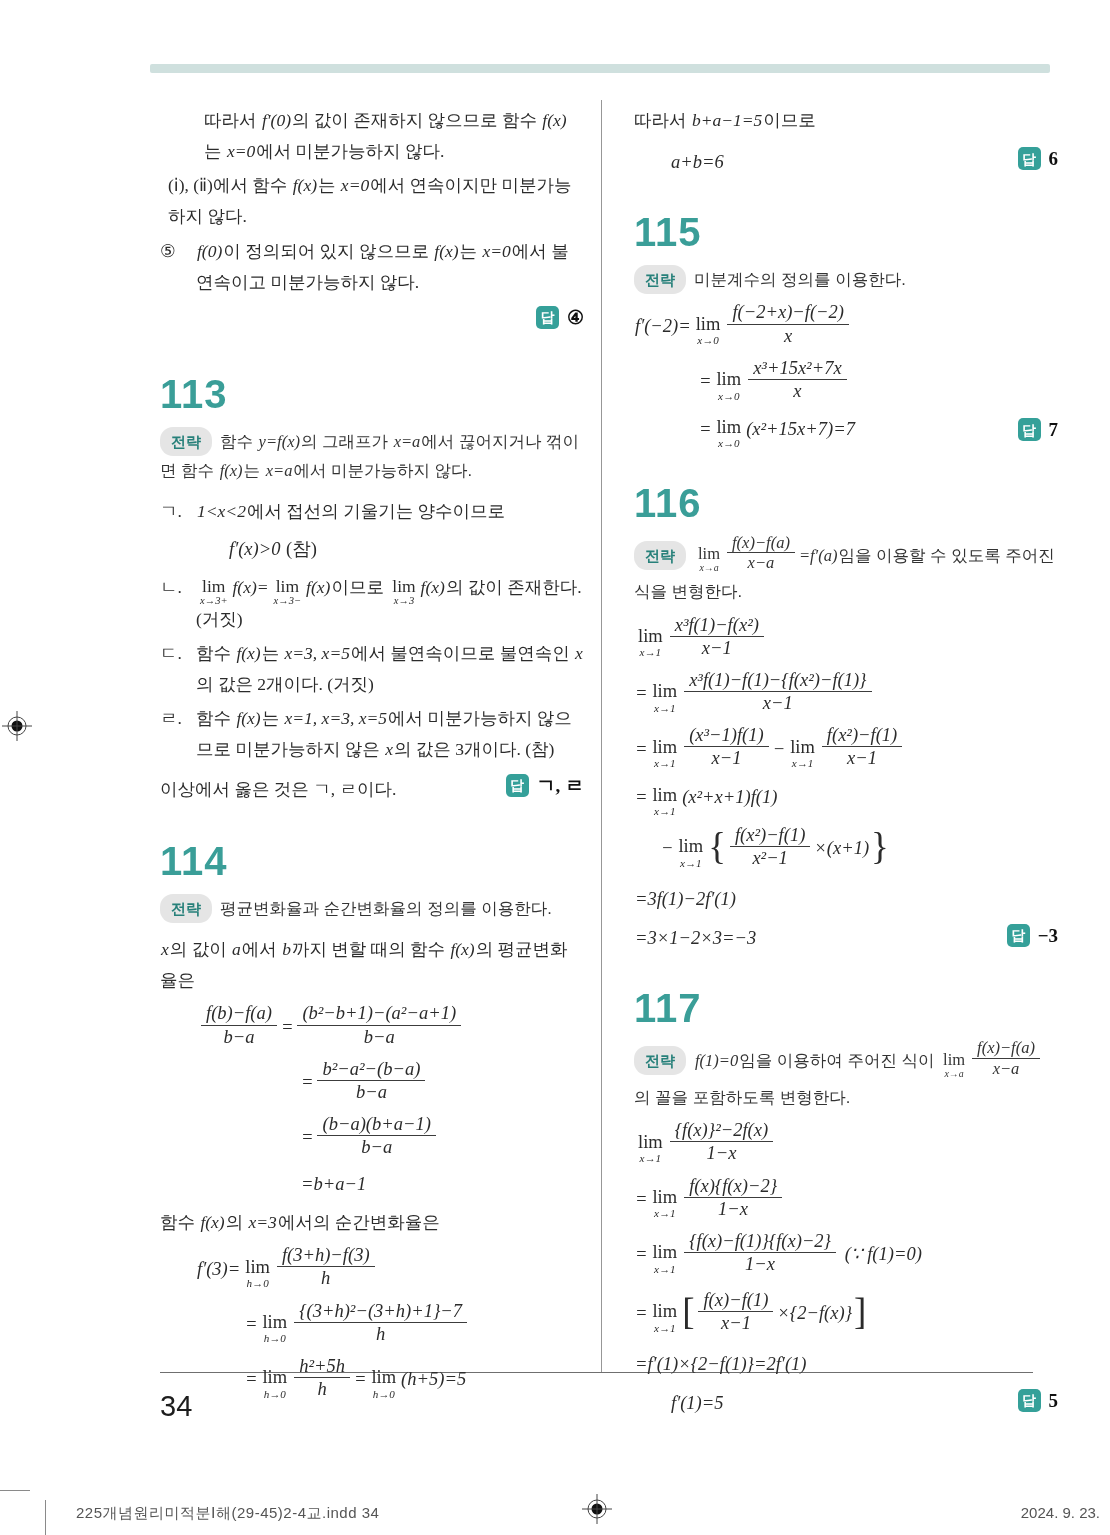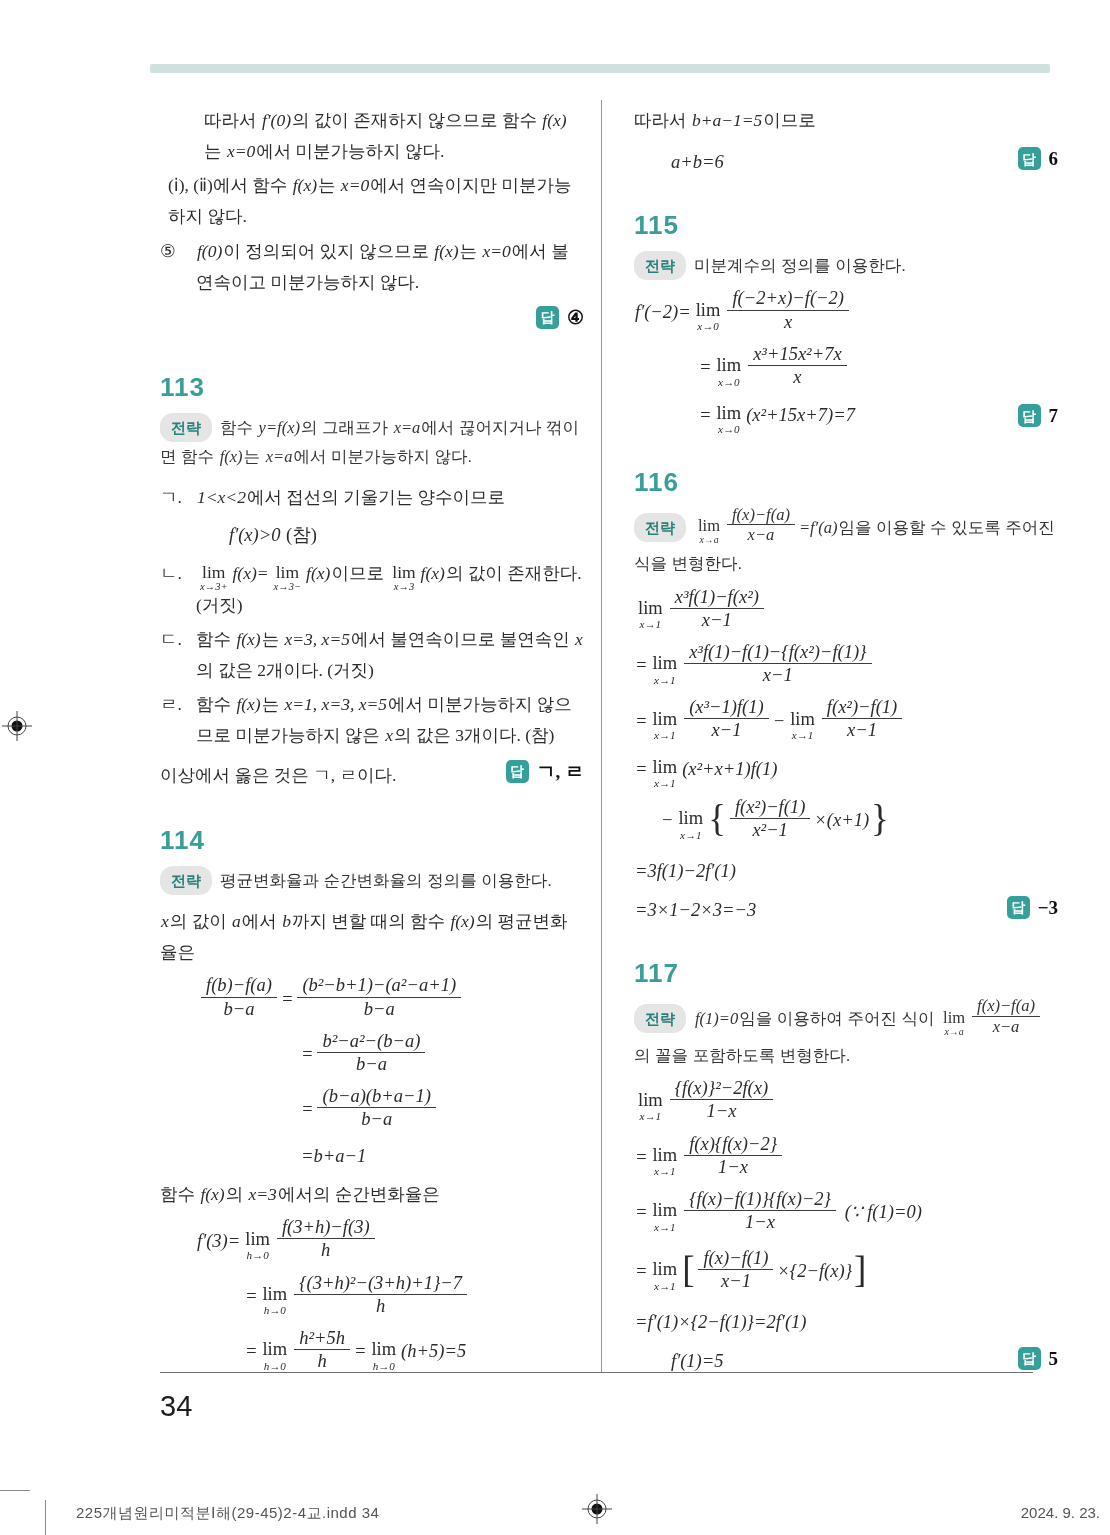--- a/index.html
+++ b/index.html
@@ -41,21 +41,21 @@
   .formula{font-size:18.5px;line-height:1.45;margin:9px 0;}
   .row{display:flex;align-items:flex-end;justify-content:space-between;}
   .row .content{flex:1;}
   .ans-row-only{justify-content:flex-end;}
   .ans{white-space:nowrap;display:inline-flex;align-items:center;gap:8px;margin-bottom:3px;}
   .ans-badge{display:inline-flex;align-items:center;justify-content:center;
              width:23px;height:23px;border-radius:5px;background:#35a099;color:#fff;
              font-size:14px;font-family:"Liberation Sans",sans-serif;font-weight:bold;}
   .ans-val{font-weight:bold;font-size:19px;color:#101010;font-family:"Liberation Serif",serif;}
 
-  .prob-num{color:#3a9e98;font-family:"Liberation Sans",sans-serif;font-size:26px;
+  .prob-num{color:#3a9e98;font-family:"Liberation Sans",sans-serif;font-size:40px;
             font-weight:bold;margin:34px 0 10px 0;letter-spacing:1px;}
   .strategy{font-family:"Liberation Sans",sans-serif;font-size:16.5px;line-height:1.8;
             color:#333;margin:2px 0 10px 0;}
   .s-badge{display:inline-block;background:#e5e5e5;color:#27807a;border-radius:13px;
            padding:1px 11px;font-weight:bold;font-size:15px;margin-right:8px;
            font-family:"Liberation Sans",sans-serif;}
 
   .pagenum{position:absolute;left:160px;top:1390px;font-size:29px;
            font-family:"Liberation Sans",sans-serif;color:#1d1d1d;}
   .footer-file{position:absolute;left:76px;top:1504px;font-size:15px;color:#555;

